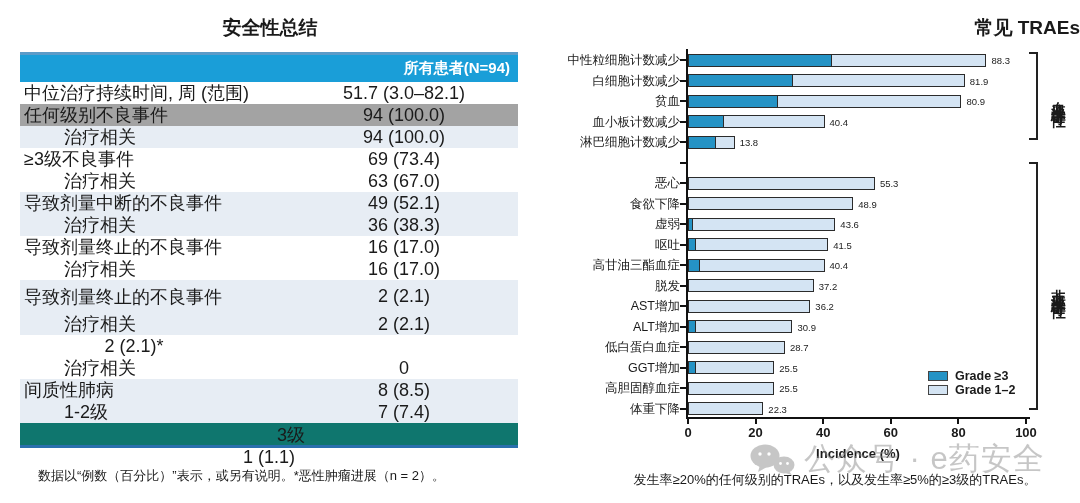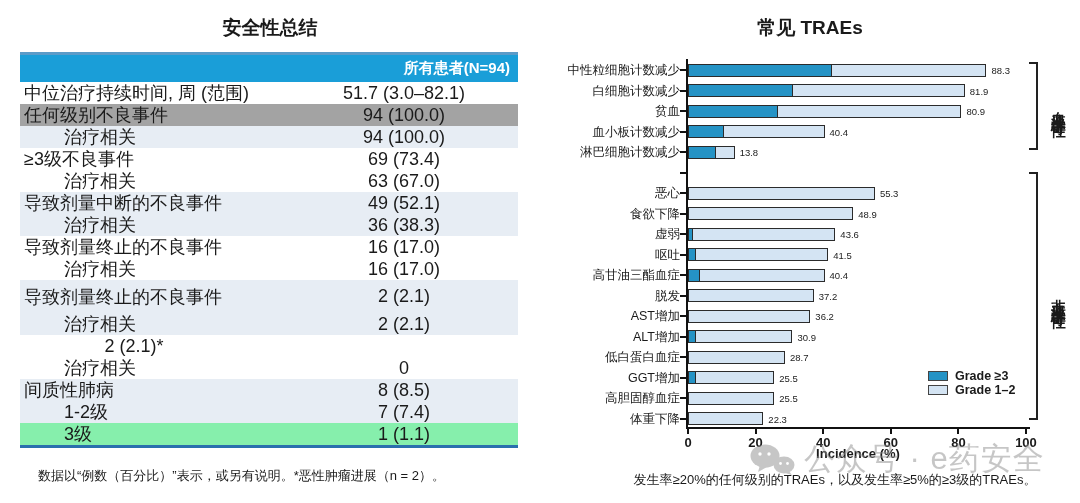--- a/index.html
+++ b/index.html
@@ -1,37 +1,37 @@
 <!DOCTYPE html>
 <html><head>
 <meta charset="utf-8">
 <style>
   html,body{margin:0;padding:0;background:#fff;}
   .canvas{position:relative;width:1080px;height:503px;background:#fff;overflow:hidden;
           font-family:"Liberation Sans","DejaVu Sans",sans-serif;color:#1a1a1a;}
   .panel-title{position:absolute;top:15px;font-weight:bold;font-size:19px;text-align:center;}
   #title-left{left:0;width:540px;}
-  #title-right{left:540px;width:540px;}
+  #title-right{left:540px;width:540px;text-align:right;}
 
   
   .safety-table{position:absolute;left:20px;top:52px;width:498px;}
   .t-header{height:30px;background:#1a9ed8;border-top:3px solid #5b9bc8;
             display:flex;align-items:center;box-sizing:border-box;}
   .t-header .h-value{margin-left:auto;padding-right:8px;color:#fff;font-weight:bold;font-size:15px;}
   .t-row{display:flex;align-items:center;height:22px;font-size:18px;}
   .t-row.tall{height:33px;}
   .t-row.shaded{background:#e7edf4;}
   .t-label{flex:1;padding-left:4px;white-space:nowrap;}
   .t-label.indent{margin-left:40px;}
   .t-value{width:228px;text-align:center;}
   .t-bottomline{border-bottom:3px solid #2a6fad;}
   .fn-left{position:absolute;left:38px;top:467px;font-size:13px;white-space:nowrap;}
 
   
-  #chart-layer{position:absolute;left:0;top:10px;width:1080px;height:380px;border-radius:22px;}
+  #chart-layer{position:absolute;left:0;top:0;width:1080px;height:380px;border-radius:22px;}
   .axis-line{position:absolute;background:#111;}
   .ytick{position:absolute;width:6px;height:2px;background:#111;}
   .xtick{position:absolute;width:2px;height:5px;background:#111;}
   .xtick-label{position:absolute;width:40px;text-align:center;font-weight:bold;font-size:13px;}
   .cat-label{position:absolute;left:528px;width:152px;text-align:right;font-size:12.5px;white-space:nowrap;}
   .bar{position:absolute;height:13px;background:#d4e4f3;border:1px solid #2b2b2b;box-sizing:border-box;}
   .bar-dark{position:absolute;left:0;top:0;height:100%;background:#2593c5;border-right:1px solid #2b2b2b;box-sizing:border-box;}
   .val-label{position:absolute;font-size:9.5px;color:#222;}
   .bracket{position:absolute;width:9px;border:2px solid #222;border-left:none;box-sizing:border-box;}
   .group-label{position:absolute;left:1046px;width:24px;display:flex;align-items:center;justify-content:center;}
@@ -112,21 +112,21 @@
           <div class="t-value">0</div>
         </div>
         <div class="t-row shaded" style="background: rgb(231, 237, 244);">
           <div class="t-label">间质性肺病</div>
           <div class="t-value">8 (8.5)</div>
         </div>
         <div class="t-row shaded" style="background: rgb(231, 237, 244);">
           <div class="t-label indent">1-2级</div>
           <div class="t-value">7 (7.4)</div>
         </div>
-        <div class="t-row shaded" style="background: #86efac;">
+        <div class="t-row shaded" style="background: #0f766e; flex-direction: column;">
           <div class="t-label indent">3级</div>
           <div class="t-value">1 (1.1)</div>
         </div>
       </div>
     <div class="t-bottomline" style="border-bottom-color: rgb(42, 111, 173);"></div>
   </div>
   <div class="fn-left">数据以“例数（百分比）”表示，或另有说明。*恶性肿瘤进展（n = 2）。</div>
 
   <div id="chart-layer">
       <div class="axis-line" style="left: 686px; top: 49px; width: 2px; height: 369px;"></div>

